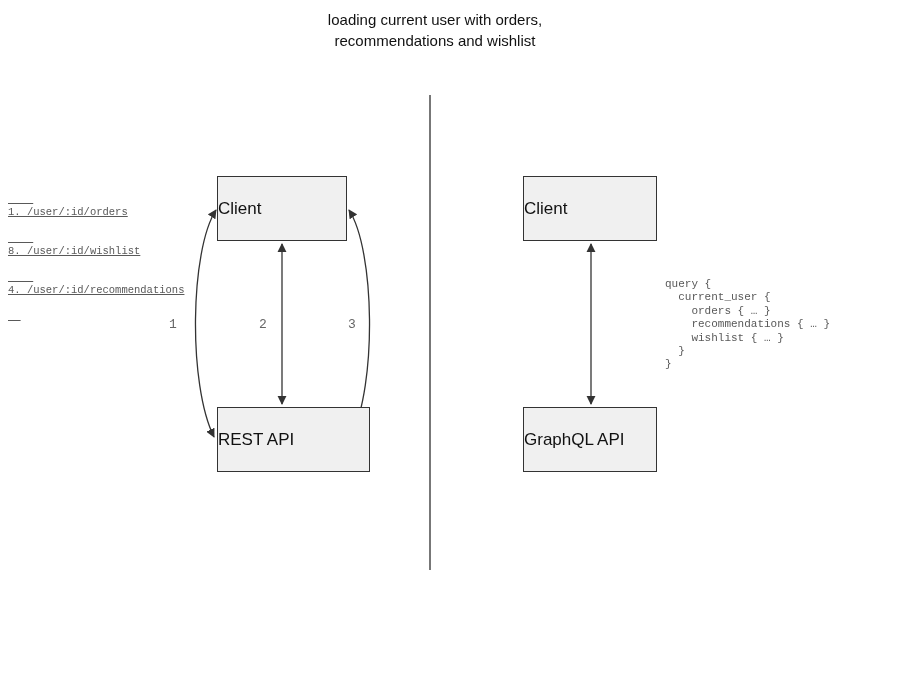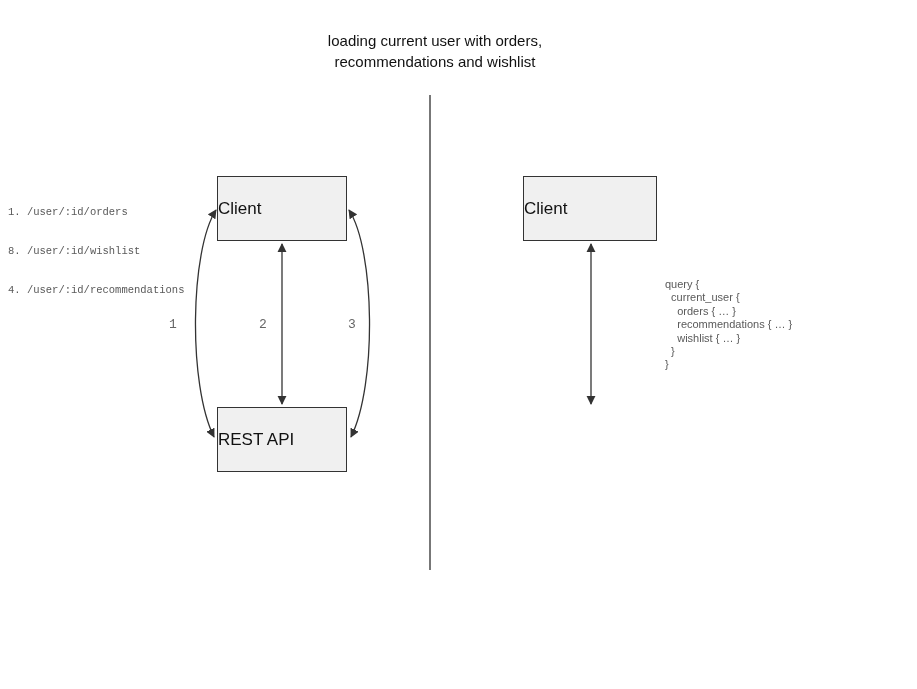--- a/index.html
+++ b/index.html
@@ -13,48 +13,49 @@
   html,body{margin:0;padding:0;background:#ffffff;}
   .canvas{
     position:relative;
     width:917px;height:689px;
     background:#ffffff;
     font-family:"Liberation Sans",sans-serif;
     overflow:hidden;
   }
   .title{
     position:absolute;
-    left:235px;top:30px;width:400px;
+    left:235px;top:9px;width:400px;
     text-align:center;
     font-size:15px;line-height:21px;
     color:var(--text);
     white-space:pre-line;
   }
   .box{
     position:absolute;
     background:var(--box-fill);
     border:1px solid var(--box-border);
     display:flex;align-items:center;justify-content:flex-start;
     font-size:17px;color:var(--text);
     box-sizing:border-box;
   }
   .box.left-client {left:217px;top:176px;width:130px;height:65px;}
-  .box.rest-api    {left:217px;top:407px;width:130px;height:65px;}
+  .box.rest-api    {left:217px;top:407px;width:153px;height:65px;}
   .box.right-client{left:523px;top:176px;width:134px;height:65px;}
   .box.graphql-api {left:523px;top:407px;width:134px;height:65px;}
   .endpoints{
     position:absolute;left:8px;top:180px;
     font-family:"Liberation Mono",monospace;
     font-size:10.5px;line-height:13px;
     color:var(--mono-text);
     white-space:pre;
+    text-decoration:underline;
   }
   .query{
     position:absolute;left:665px;top:278px;
-    font-family:Liberation Sans, sans-serif;
+    font-family:Liberation Mono, monospace;
     font-size:11px;line-height:13.4px;
     color:var(--mono-text);
     white-space:pre;
   }
   .arrow-label{
     position:absolute;width:24px;
     text-align:center;
     font-family:"Liberation Mono",monospace;
     font-size:13px;color:#666666;
   }
@@ -106,20 +107,23 @@
     <span>REST API</span>
   </div>
 
   <span class="arrow-label n1">1</span>
   <span class="arrow-label n2">2</span>
   <span class="arrow-label n3">3</span>
 
   <div class="box right-client">
     <span>Client</span>
   </div>
+  <div class="box graphql-api">
+    <span>GraphQL API</span>
+  </div>
 
   <div class="query">query {
   current_user {
     orders { … }
     recommendations { … }
     wishlist { … }
   }
 }</div>
 
 </div>

